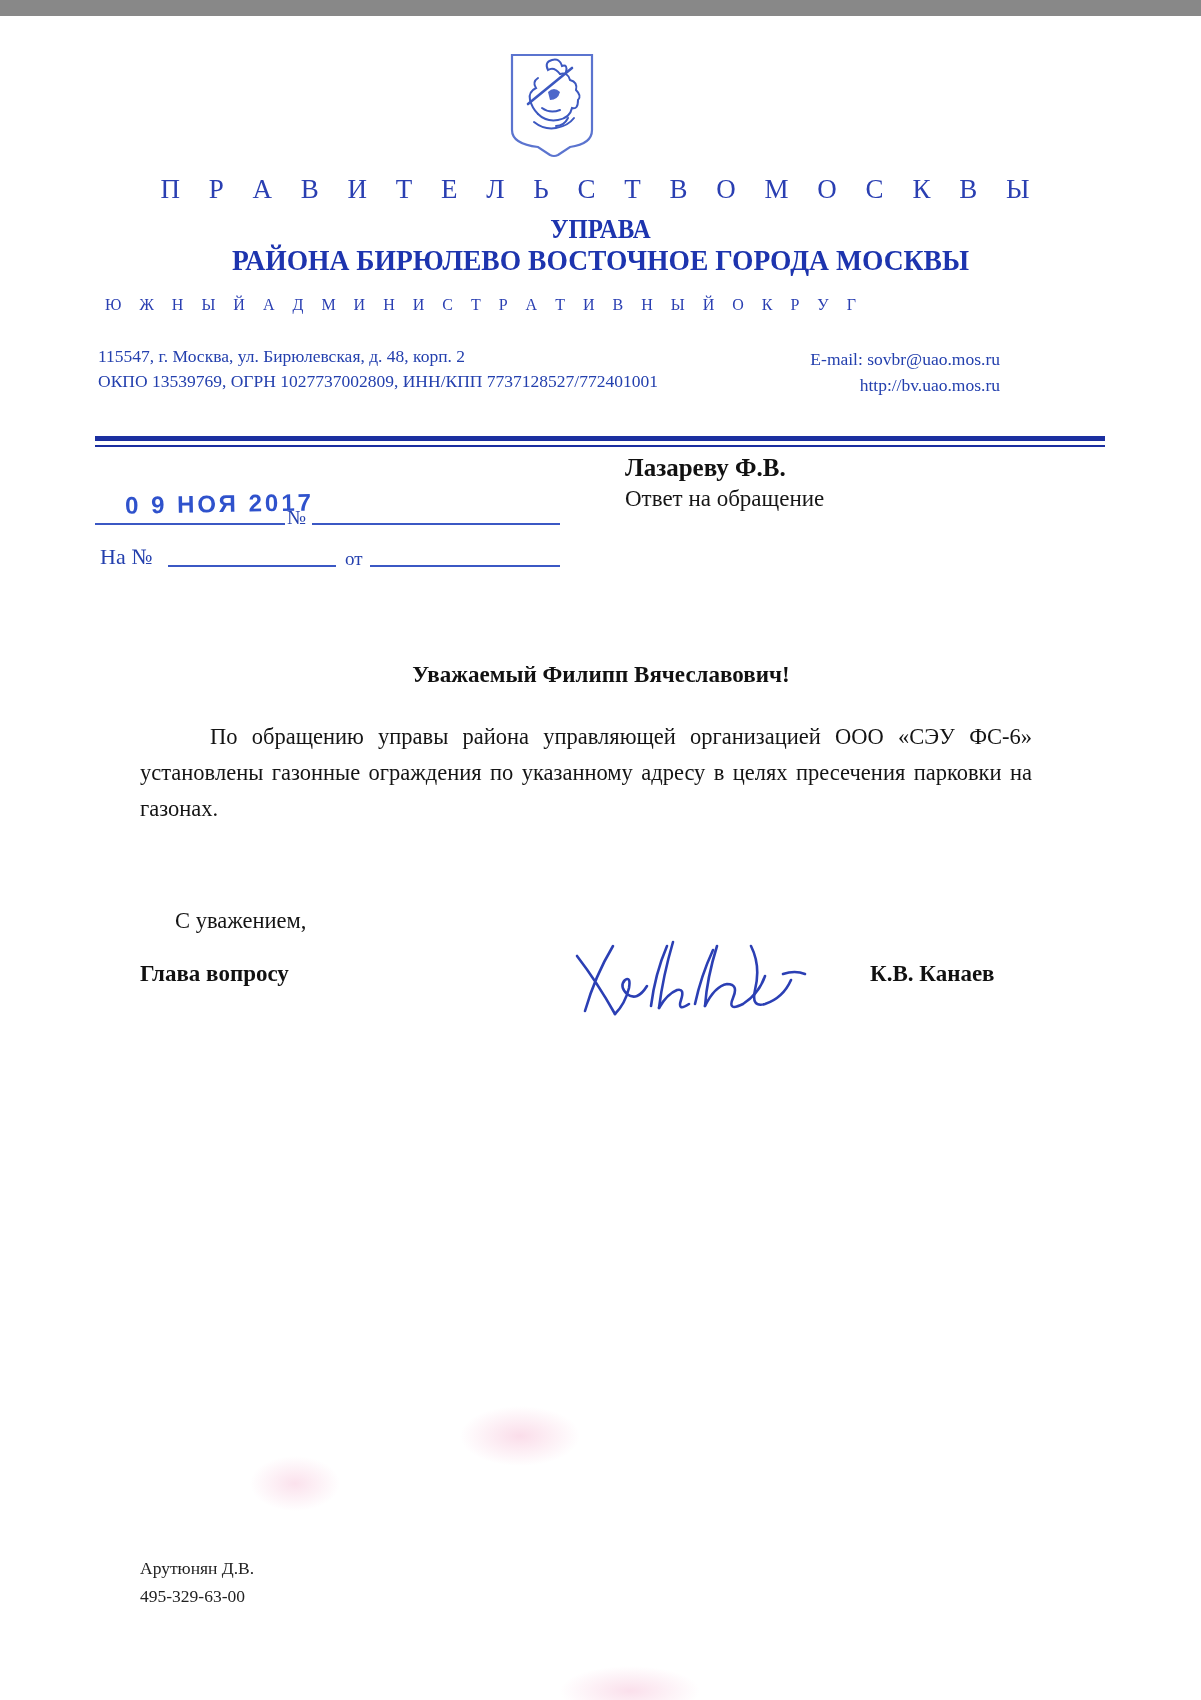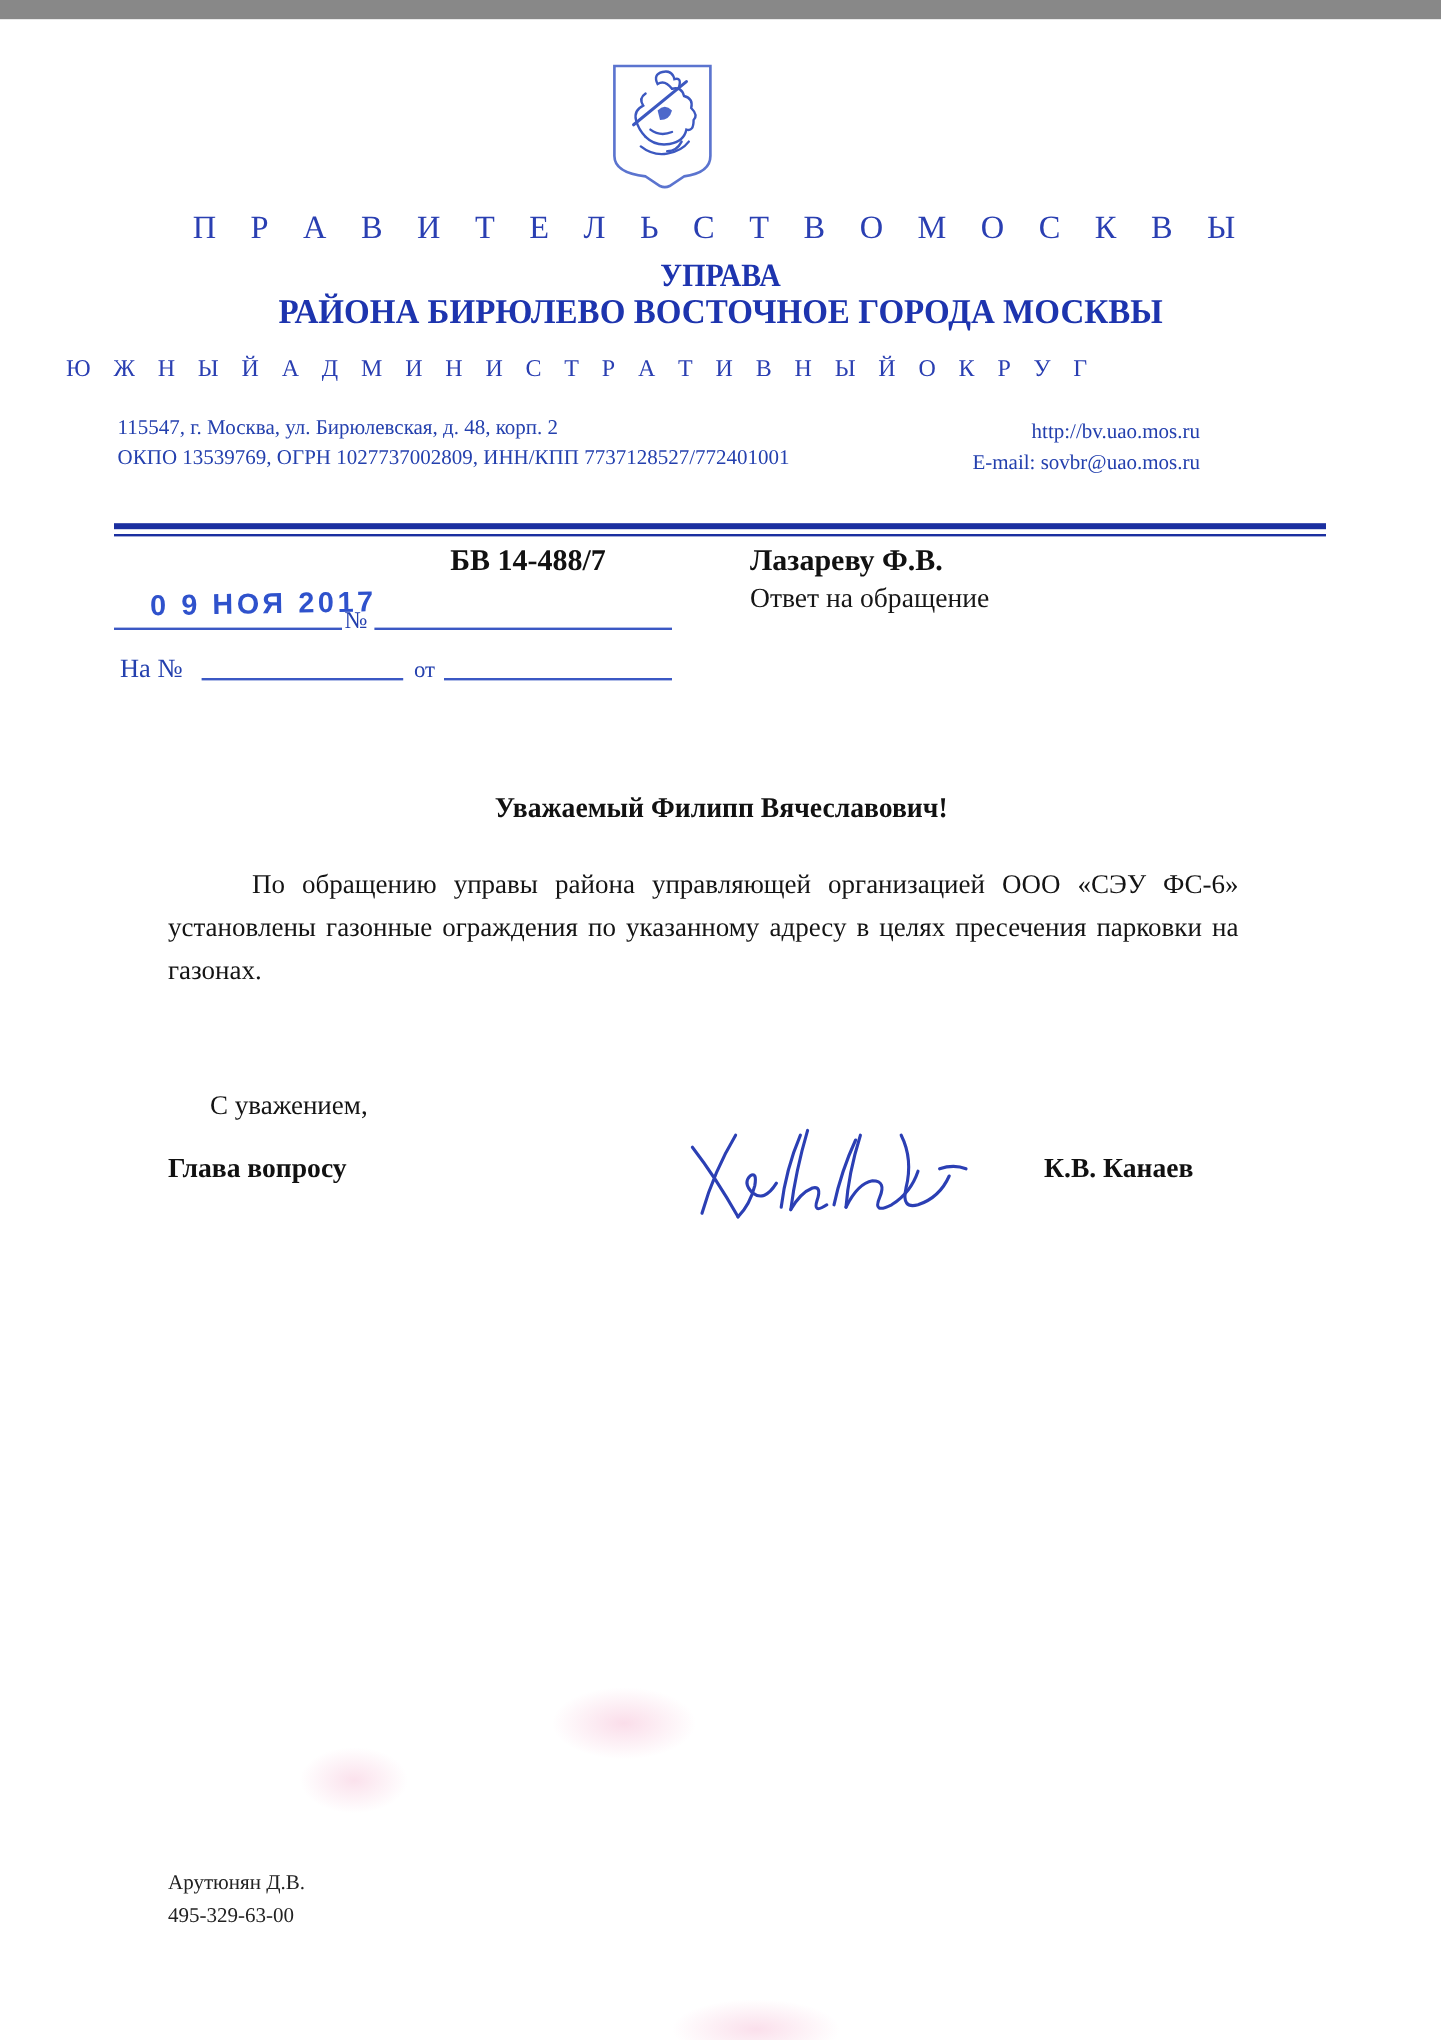--- a/index.html
+++ b/index.html
@@ -24,21 +24,21 @@
     color:#1d34ae;font-size:27px;font-weight:700;
     transform:scaleX(0.92);
   }
   .raion{
     left:0;top:228px;width:1201px;text-align:center;
     color:#1d34ae;font-size:29px;font-weight:700;
     transform:scaleX(0.95);
   }
   .okrug{
     left:0;top:280px;width:968px;text-align:center;
-    color:#2a3fb2;font-size:20px;letter-spacing:7px;
+    color:#2a3fb2;font-size:16px;letter-spacing:7px;
   }
 
   
   .contacts-left{left:98px;top:328px;width:600px;color:#2440ae;font-size:17.5px;line-height:25px;}
   .contacts-right{left:640px;top:330px;width:360px;color:#2440ae;font-size:17.5px;line-height:26px;text-align:right;}
 
   
   .rule-thick{left:95px;top:420px;width:1010px;height:5px;background:#1b2fa0;}
   .rule-thin{left:95px;top:429px;width:1010px;height:2px;background:#1b2fa0;}
 
@@ -112,28 +112,27 @@
   <div class="abs gov-line">П Р А В И Т Е Л Ь С Т В О   М О С К В Ы</div>
   <div class="abs uprava">УПРАВА</div>
   <div class="abs raion">РАЙОНА БИРЮЛЕВО ВОСТОЧНОЕ ГОРОДА МОСКВЫ</div>
   <div class="abs okrug">Ю Ж Н Ы Й   А Д М И Н И С Т Р А Т И В Н Ы Й   О К Р У Г</div>
 
   <div class="abs contacts-left">
     <div>115547, г. Москва, ул. Бирюлевская, д. 48, корп. 2</div>
     <div>ОКПО 13539769, ОГРН 1027737002809, ИНН/КПП 7737128527/772401001</div>
   </div>
   <div class="abs contacts-right">
+    <div>E-mail: sovbr@uao.mos.ru</div>
     <div>http://bv.uao.mos.ru</div>
-    <div>E-mail: sovbr@uao.mos.ru</div>
   </div>
 
   <div class="abs rule-thick"></div>
   <div class="abs rule-thin"></div>
 
-  <div class="abs ref-number">БВ 14-488/7</div>
   <div class="abs date-stamp">0 9 НОЯ 2017</div>
   <div class="abs line l-stamp"></div>
   <div class="abs no-sym">№</div>
   <div class="abs line l-no"></div>
   <div class="abs na-no">На №</div>
   <div class="abs line l-nano"></div>
   <div class="abs ot-sym">от</div>
   <div class="abs line l-ot"></div>
 
   <div class="abs recipient-name">Лазареву Ф.В.</div>

